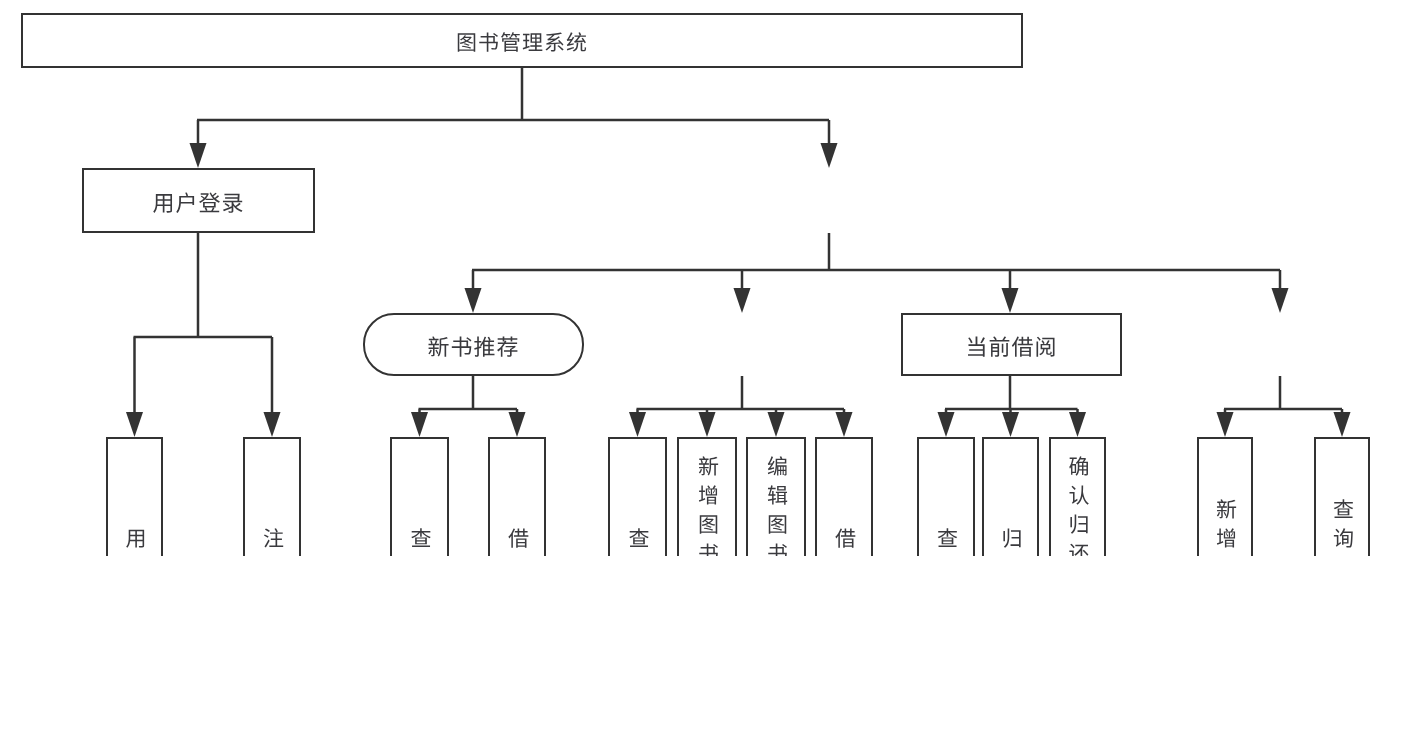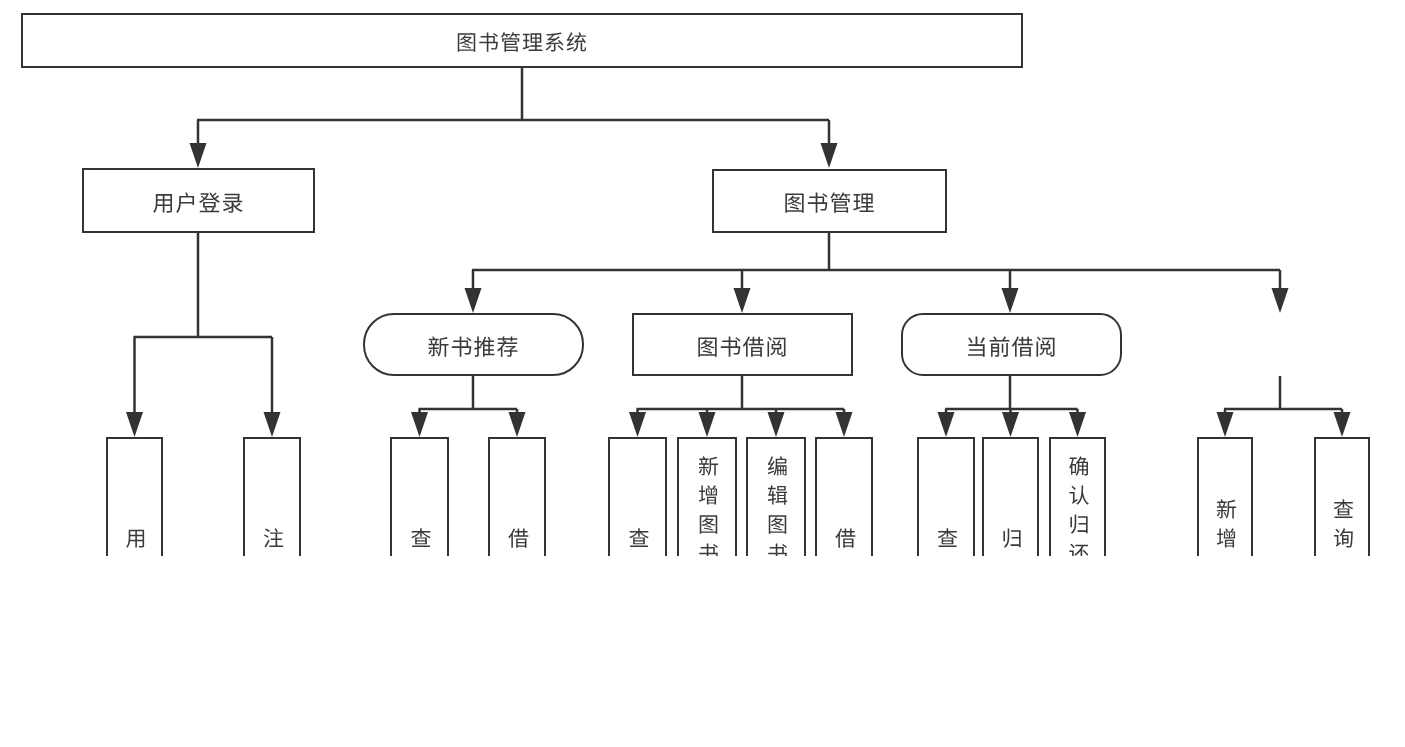--- a/index.html
+++ b/index.html
@@ -103,25 +103,23 @@
       <polygon points="1002,412 1019,412 1010.5,437"></polygon>
       <polygon points="1069,412 1086,412 1077.5,437"></polygon>
       <polygon points="1216.5,412 1233.5,412 1225,437"></polygon>
       <polygon points="1333.5,412 1350.5,412 1342,437"></polygon>
     </g>
   </svg>
 
   <div class="box h root" style="left:21px; top:13px; width:1002px; height:55px;">图书管理系统</div>
 
   <div class="box h" style="left:82px; top:168px; width:233px; height:65px;">用户登录</div>
-  <div class="box h" style="left:712px; top:169px; width:235px; height:64px;">图书管理</div>
 
   <div class="box h" style="left:363px; top:313px; width:221px; height:63px;border-radius:31px;">新书推荐</div>
-  <div class="box h" style="left:632px; top:313px; width:221px; height:63px;">图书借阅</div>
-  <div class="box h" style="left:901px; top:313px; width:221px; height:63px;border-radius:22px;">当前借阅</div>
+  <div class="box h" style="left:901px; top:313px; width:221px; height:63px;">当前借阅</div>
 
   <div class="box v" style="left:106px; top:437px; width:57px; height:298px;">用户登录</div>
   <div class="box v" style="left:243px; top:437px; width:58px; height:298px;">注销登录</div>
 
   <div class="box v" style="left:390px; top:437px; width:59px; height:298px;">查询图书</div>
   <div class="box v" style="left:488px; top:437px; width:58px; height:298px;">借阅图书</div>
 
   <div class="box v" style="left:608px; top:437px; width:59px; height:298px;">查询图书</div>
   <div class="box v" style="left:677px; top:437px; width:60px; height:298px;">新增图书（管理员）</div>
   <div class="box v" style="left:746px; top:437px; width:60px; height:298px;">编辑图书（管理员）</div>

